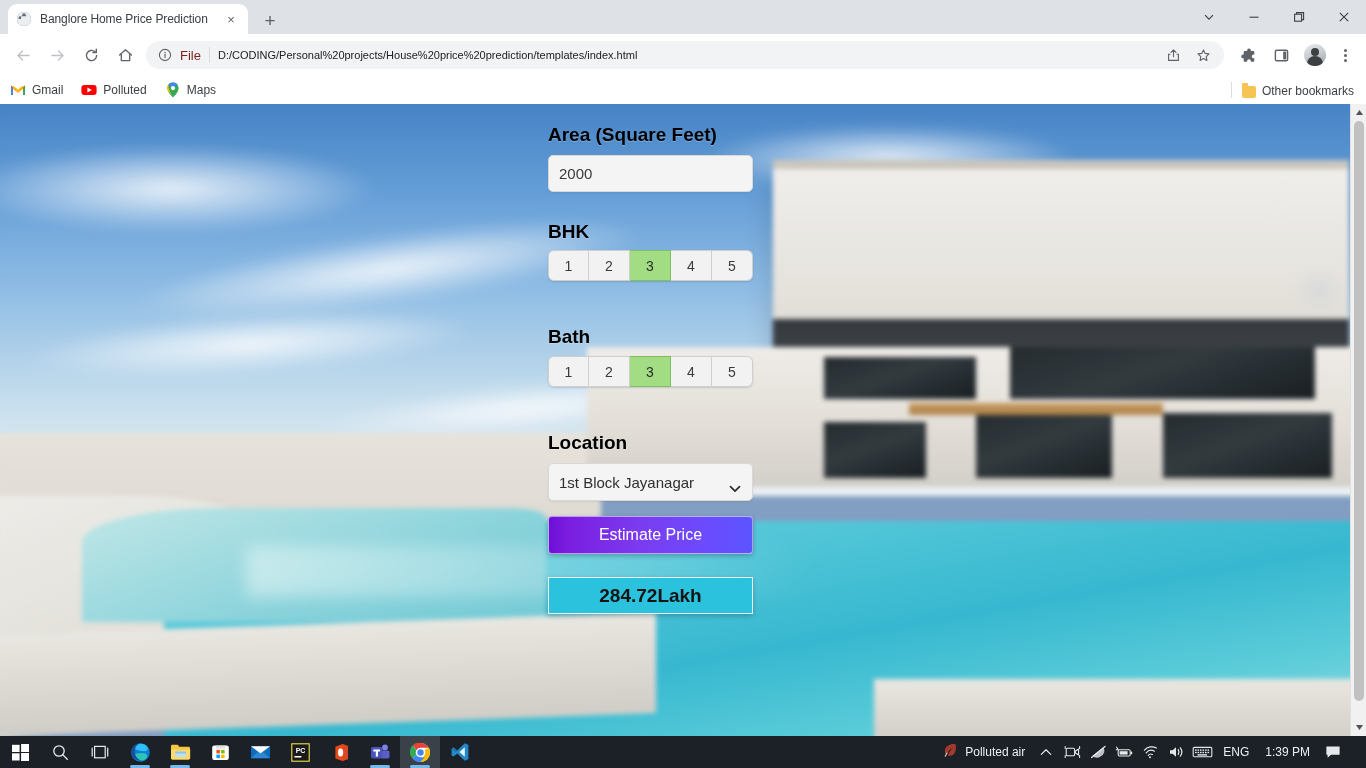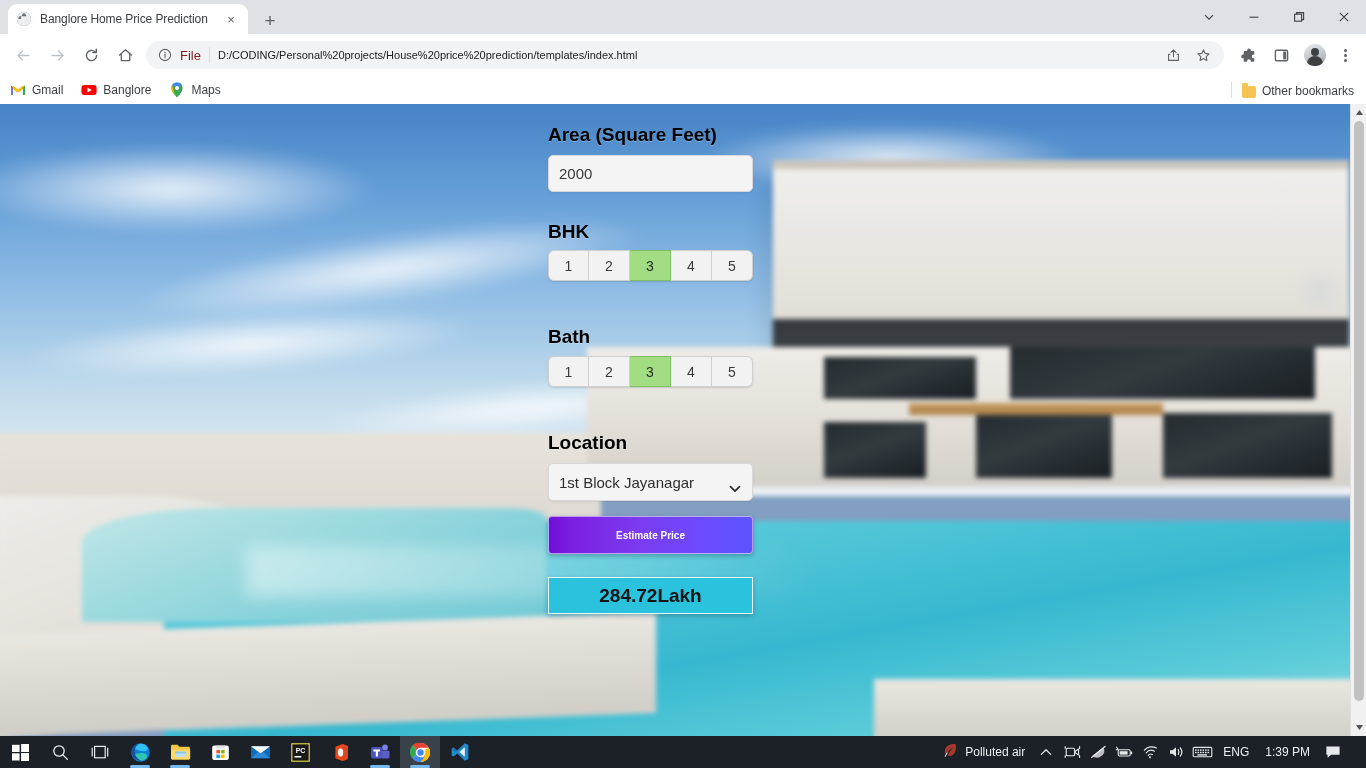--- a/index.html
+++ b/index.html
@@ -240,21 +240,21 @@
     box-shadow: 0 1px 2px rgba(0,0,0,.08);
   }
   .sel-arrow {
     position:absolute; left:181px; top:375px; pointer-events:none; color:#2f2f2f;
   }
 
   .estimate-btn {
     position:absolute; left:0; top:412px; width:205px; height:38px;
     border: 1px solid rgba(255,255,255,.55); border-radius: 4px;
     background: linear-gradient(90deg,#6d0fd6 0%,#7b1ee0 10%, #7b3cf0 45%, #6b4bff 78%, #5b55ff 100%);
-    color: #ffffff; font-size: 10px; font-weight: bold;
+    color: #ffffff; font-size: 16px; font-weight: normal;
     font-family: "Liberation Sans", sans-serif;
     box-shadow: 0 2px 5px rgba(0,0,0,.25);
     cursor: pointer;
   }
 
   .result-box {
     position:absolute; left:0; top:473px; width:205px; height:37px;
     background: #2bc2dd; border: 1px solid #e9f7fa;
     display:flex; align-items:center; justify-content:center;
     font-size: 19px; font-weight: bold; color: #141414;
@@ -433,21 +433,21 @@
         <span class="bm-label">Gmail</span>
       </div>
 
       <div class="bm">
         <span class="bm-ico">
           <svg width="16" height="12" viewBox="0 0 16 12">
             <rect x="0.4" y="1" width="15.2" height="10" rx="3" fill="#ff0000"></rect>
             <path d="M6.4 3.6 10.8 6 6.4 8.4z" fill="#ffffff"></path>
           </svg>
         </span>
-        <span class="bm-label">Banglore</span>
+        <span class="bm-label">Polluted</span>
       </div>
 
       <div class="bm">
         <span class="bm-ico">
           <svg width="14" height="16" viewBox="0 0 14 16">
             <path d="M7 .6a5.6 5.6 0 0 0-5.6 5.6c0 4.1 5.6 9.2 5.6 9.2s5.6-5.1 5.6-9.2A5.6 5.6 0 0 0 7 .6z" fill="#34a853"></path>
             <path d="M2.2 2.4a5.6 5.6 0 0 0 .9 7.6l4 5.4S2.9 9.6 2.2 2.4z" fill="#fbbc04"></path>
             <path d="M11.8 2.4A5.6 5.6 0 0 0 7 .6a5.6 5.6 0 0 0-4.8 1.8l4.4 4z" fill="#4285f4"></path>
             <circle cx="7" cy="6.1" r="2.1" fill="#ffffff"></circle>
           </svg>

